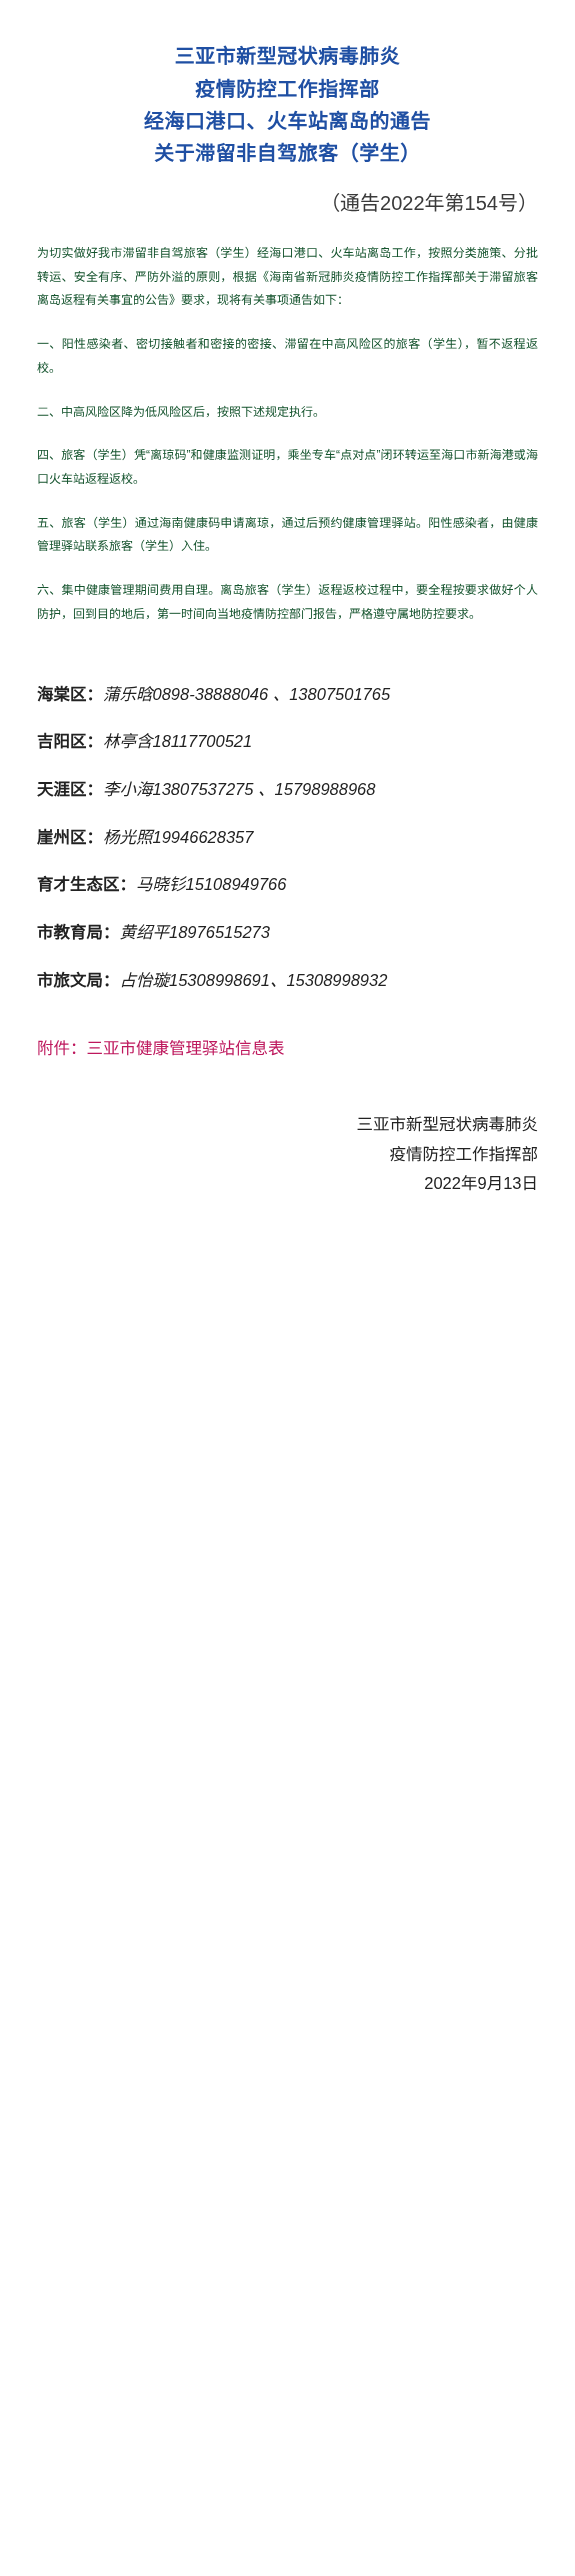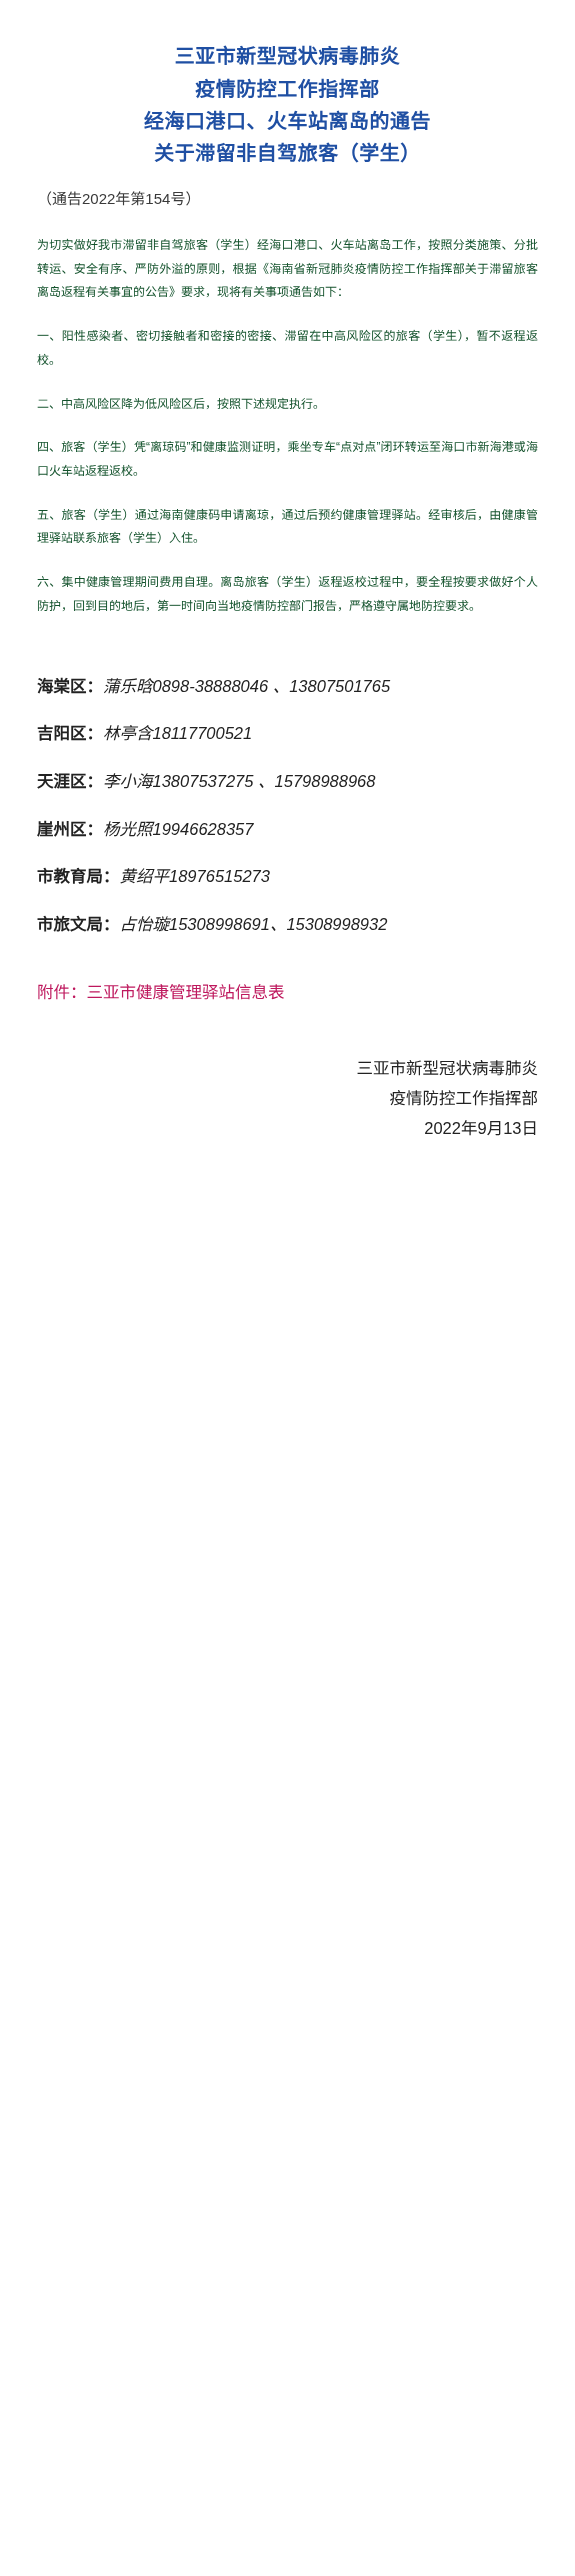--- a/index.html
+++ b/index.html
@@ -25,23 +25,23 @@
     margin-bottom: 17.5px;
   }
   .title-line {
     color: #1f4fa3;
     font-weight: bold;
     font-size: 20px;
     line-height: 1.62;
     letter-spacing: 0.5px;
   }
   .doc-number {
-    text-align: left;
+    text-align: right;
     color: #3a3a3a;
-    font-size: 15px;
+    font-size: 20px;
     line-height: 1.6;
     margin-top: 14px;
     margin-bottom: 23px;
   }
   .para {
     color: #14532d;
     font-size: 12px;
     line-height: 1.95;
     text-align: justify;
     text-justify: inter-ideograph;
@@ -102,37 +102,40 @@
     <div class="title-line">经海口港口、火车站离岛的通告</div>
     <div class="title-line">关于滞留非自驾旅客（学生）</div>
   </div>
 
   <div class="doc-number">（通告2022年第154号）</div>
 
   <p class="para">为切实做好我市滞留非自驾旅客（学生）经海口港口、火车站离岛工作，按照分类施策、分批转运、安全有序、严防外溢的原则，根据《海南省新冠肺炎疫情防控工作指挥部关于滞留旅客离岛返程有关事宜的公告》要求，现将有关事项通告如下：</p>
   <p class="para">一、阳性感染者、密切接触者和密接的密接、滞留在中高风险区的旅客（学生），暂不返程返校。</p>
   <p class="para">二、中高风险区降为低风险区后，按照下述规定执行。</p>
   <p class="para">四、旅客（学生）凭“离琼码”和健康监测证明，乘坐专车“点对点”闭环转运至海口市新海港或海口火车站返程返校。</p>
-  <p class="para">五、旅客（学生）通过海南健康码申请离琼，通过后预约健康管理驿站。经审核后，由健康管理驿站联系旅客（学生）入住。</p>
+  <p class="para">五、旅客（学生）通过海南健康码申请离琼，通过后预约健康管理驿站。阳性感染者，由健康管理驿站联系旅客（学生）入住。</p>
   <p class="para">六、集中健康管理期间费用自理。离岛旅客（学生）返程返校过程中，要全程按要求做好个人防护，回到目的地后，第一时间向当地疫情防控部门报告，严格遵守属地防控要求。</p>
 
   <div class="spacer-lg"></div>
 
 
   <div class="contact-row">
     <span class="label">海棠区：</span><span class="value">蒲乐晗0898-38888046 、13807501765</span>
   </div>
   <div class="contact-row">
     <span class="label">吉阳区：</span><span class="value">林亭含18117700521</span>
   </div>
   <div class="contact-row">
     <span class="label">天涯区：</span><span class="value">李小海13807537275 、15798988968</span>
   </div>
   <div class="contact-row">
     <span class="label">崖州区：</span><span class="value">杨光照19946628357</span>
+  </div>
+  <div class="contact-row">
+    <span class="label">育才生态区：</span><span class="value">马晓钐15108949766</span>
   </div>
   <div class="contact-row">
     <span class="label">市教育局：</span><span class="value">黄绍平18976515273</span>
   </div>
   <div class="contact-row">
     <span class="label">市旅文局：</span><span class="value">占怡璇15308998691、15308998932</span>
   </div>
 
   <div class="attachment">附件：三亚市健康管理驿站信息表</div>
 

